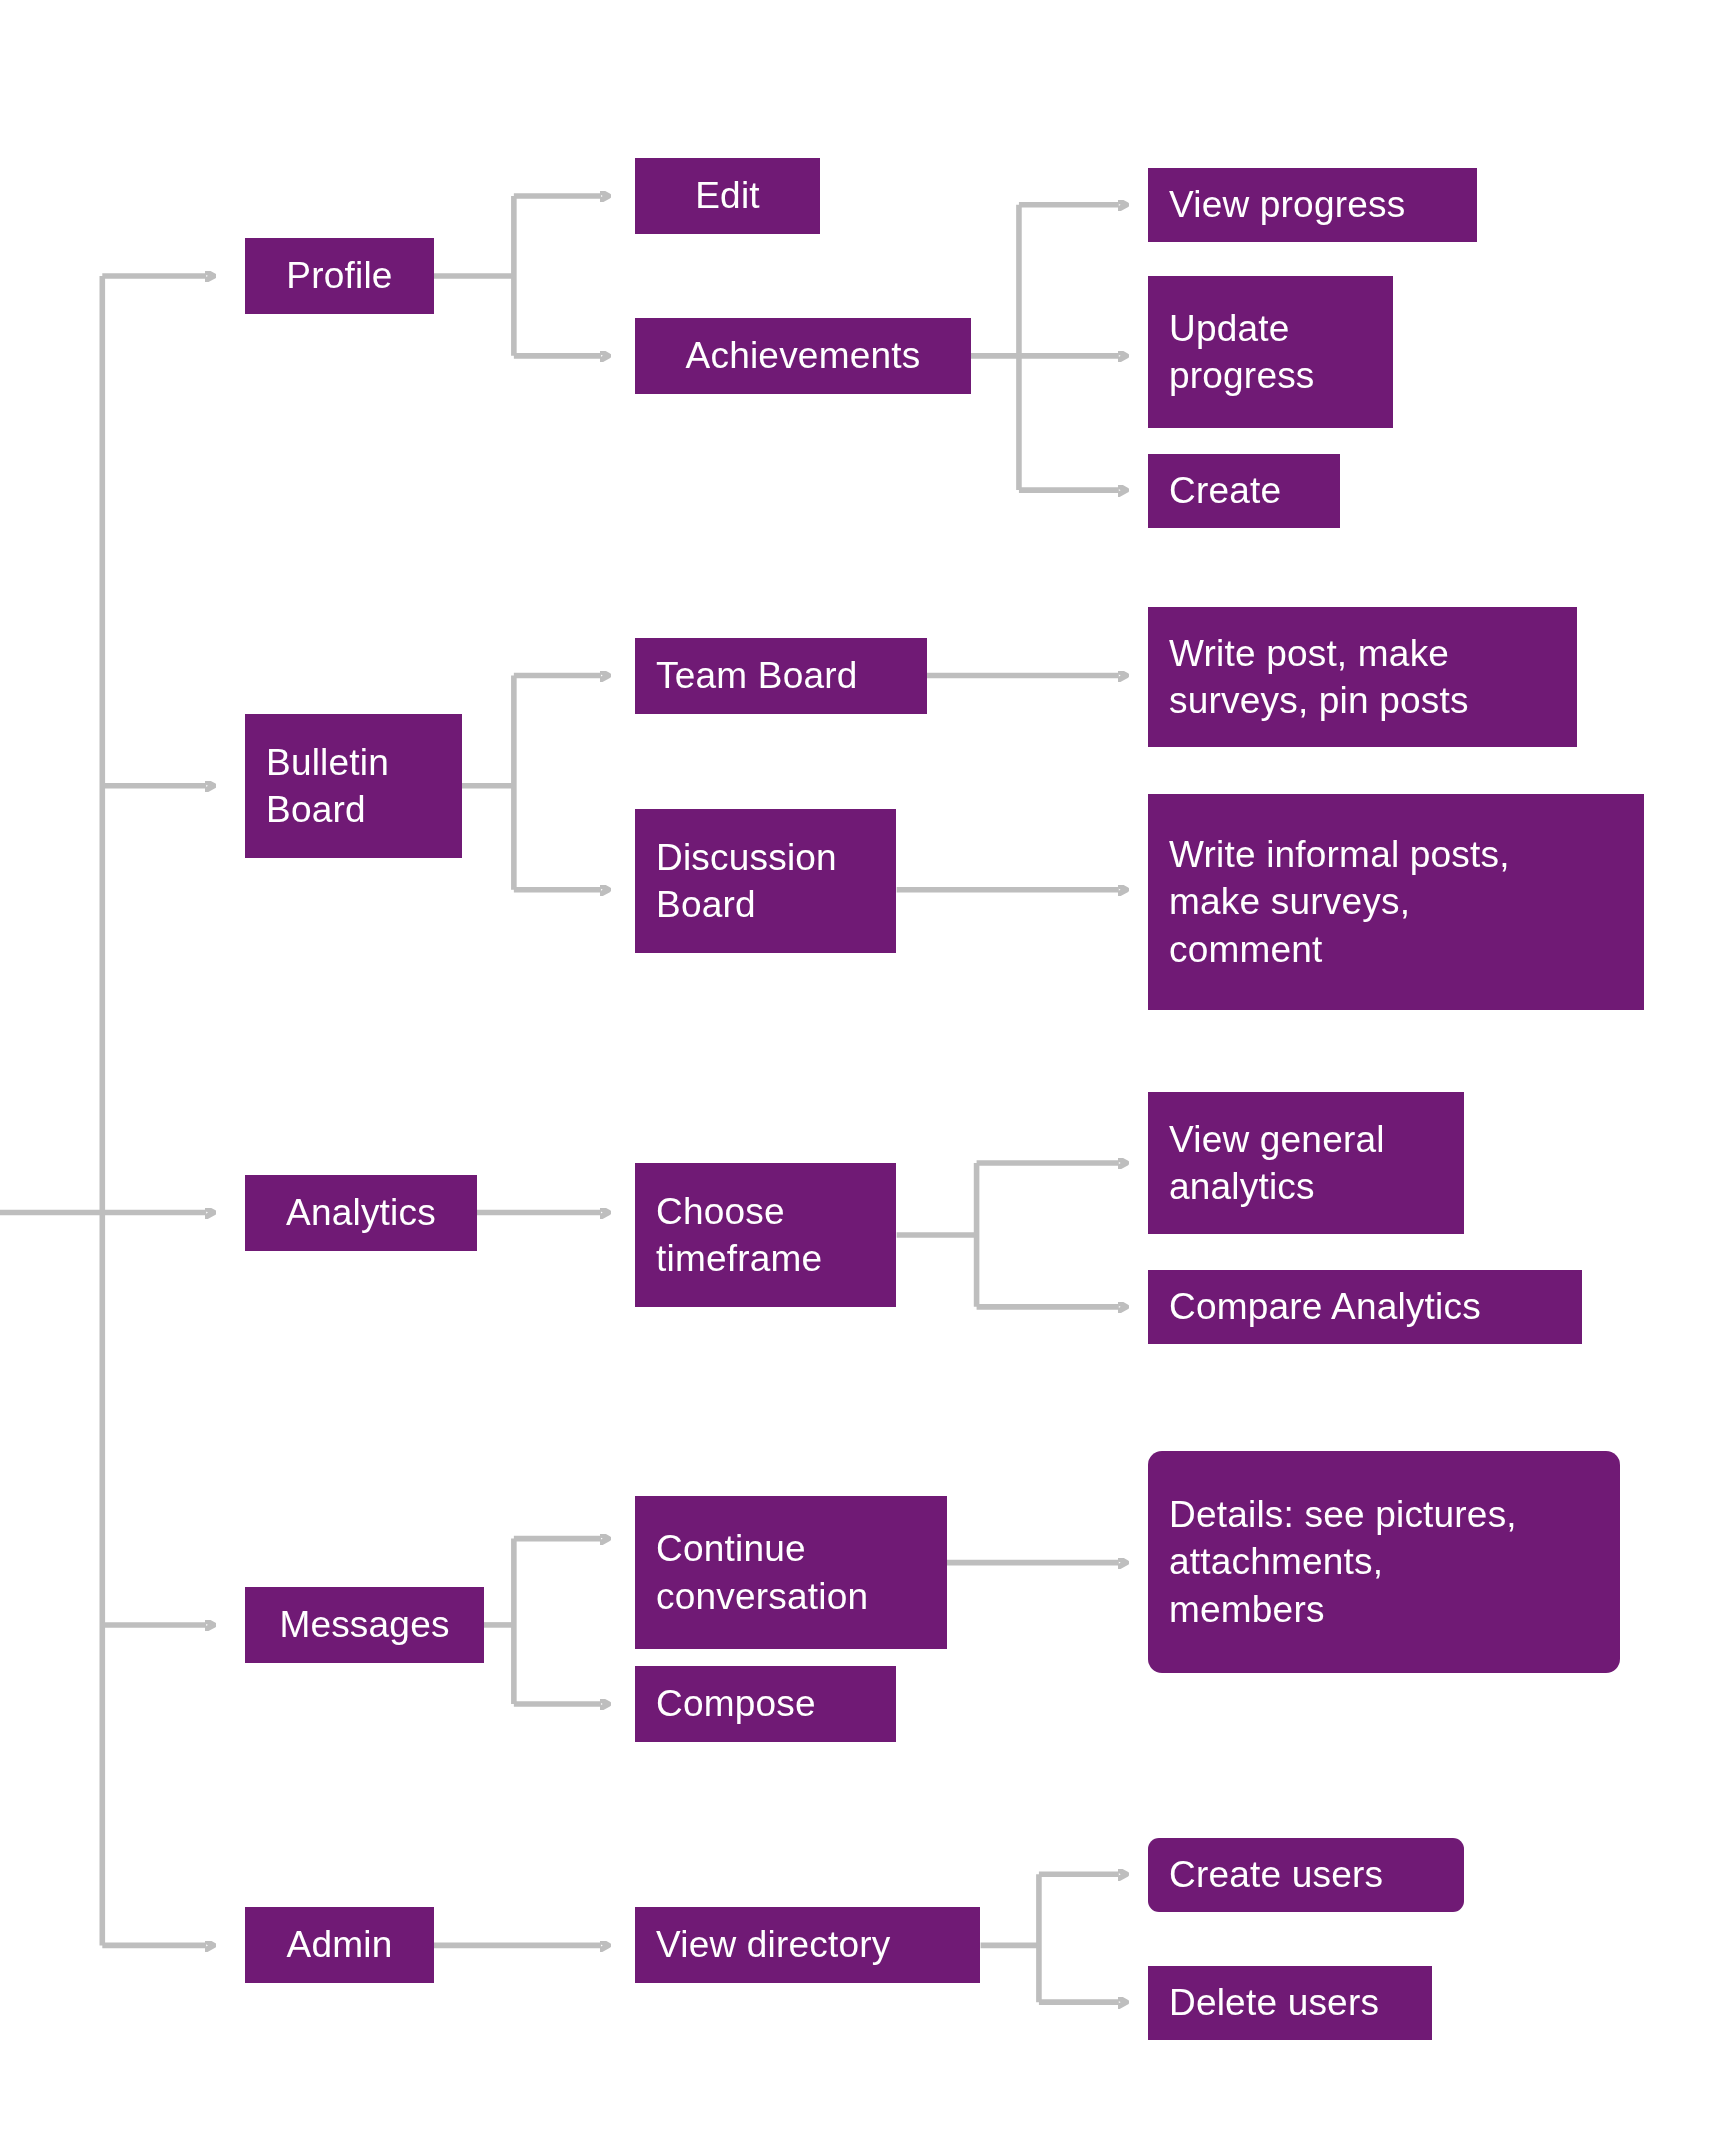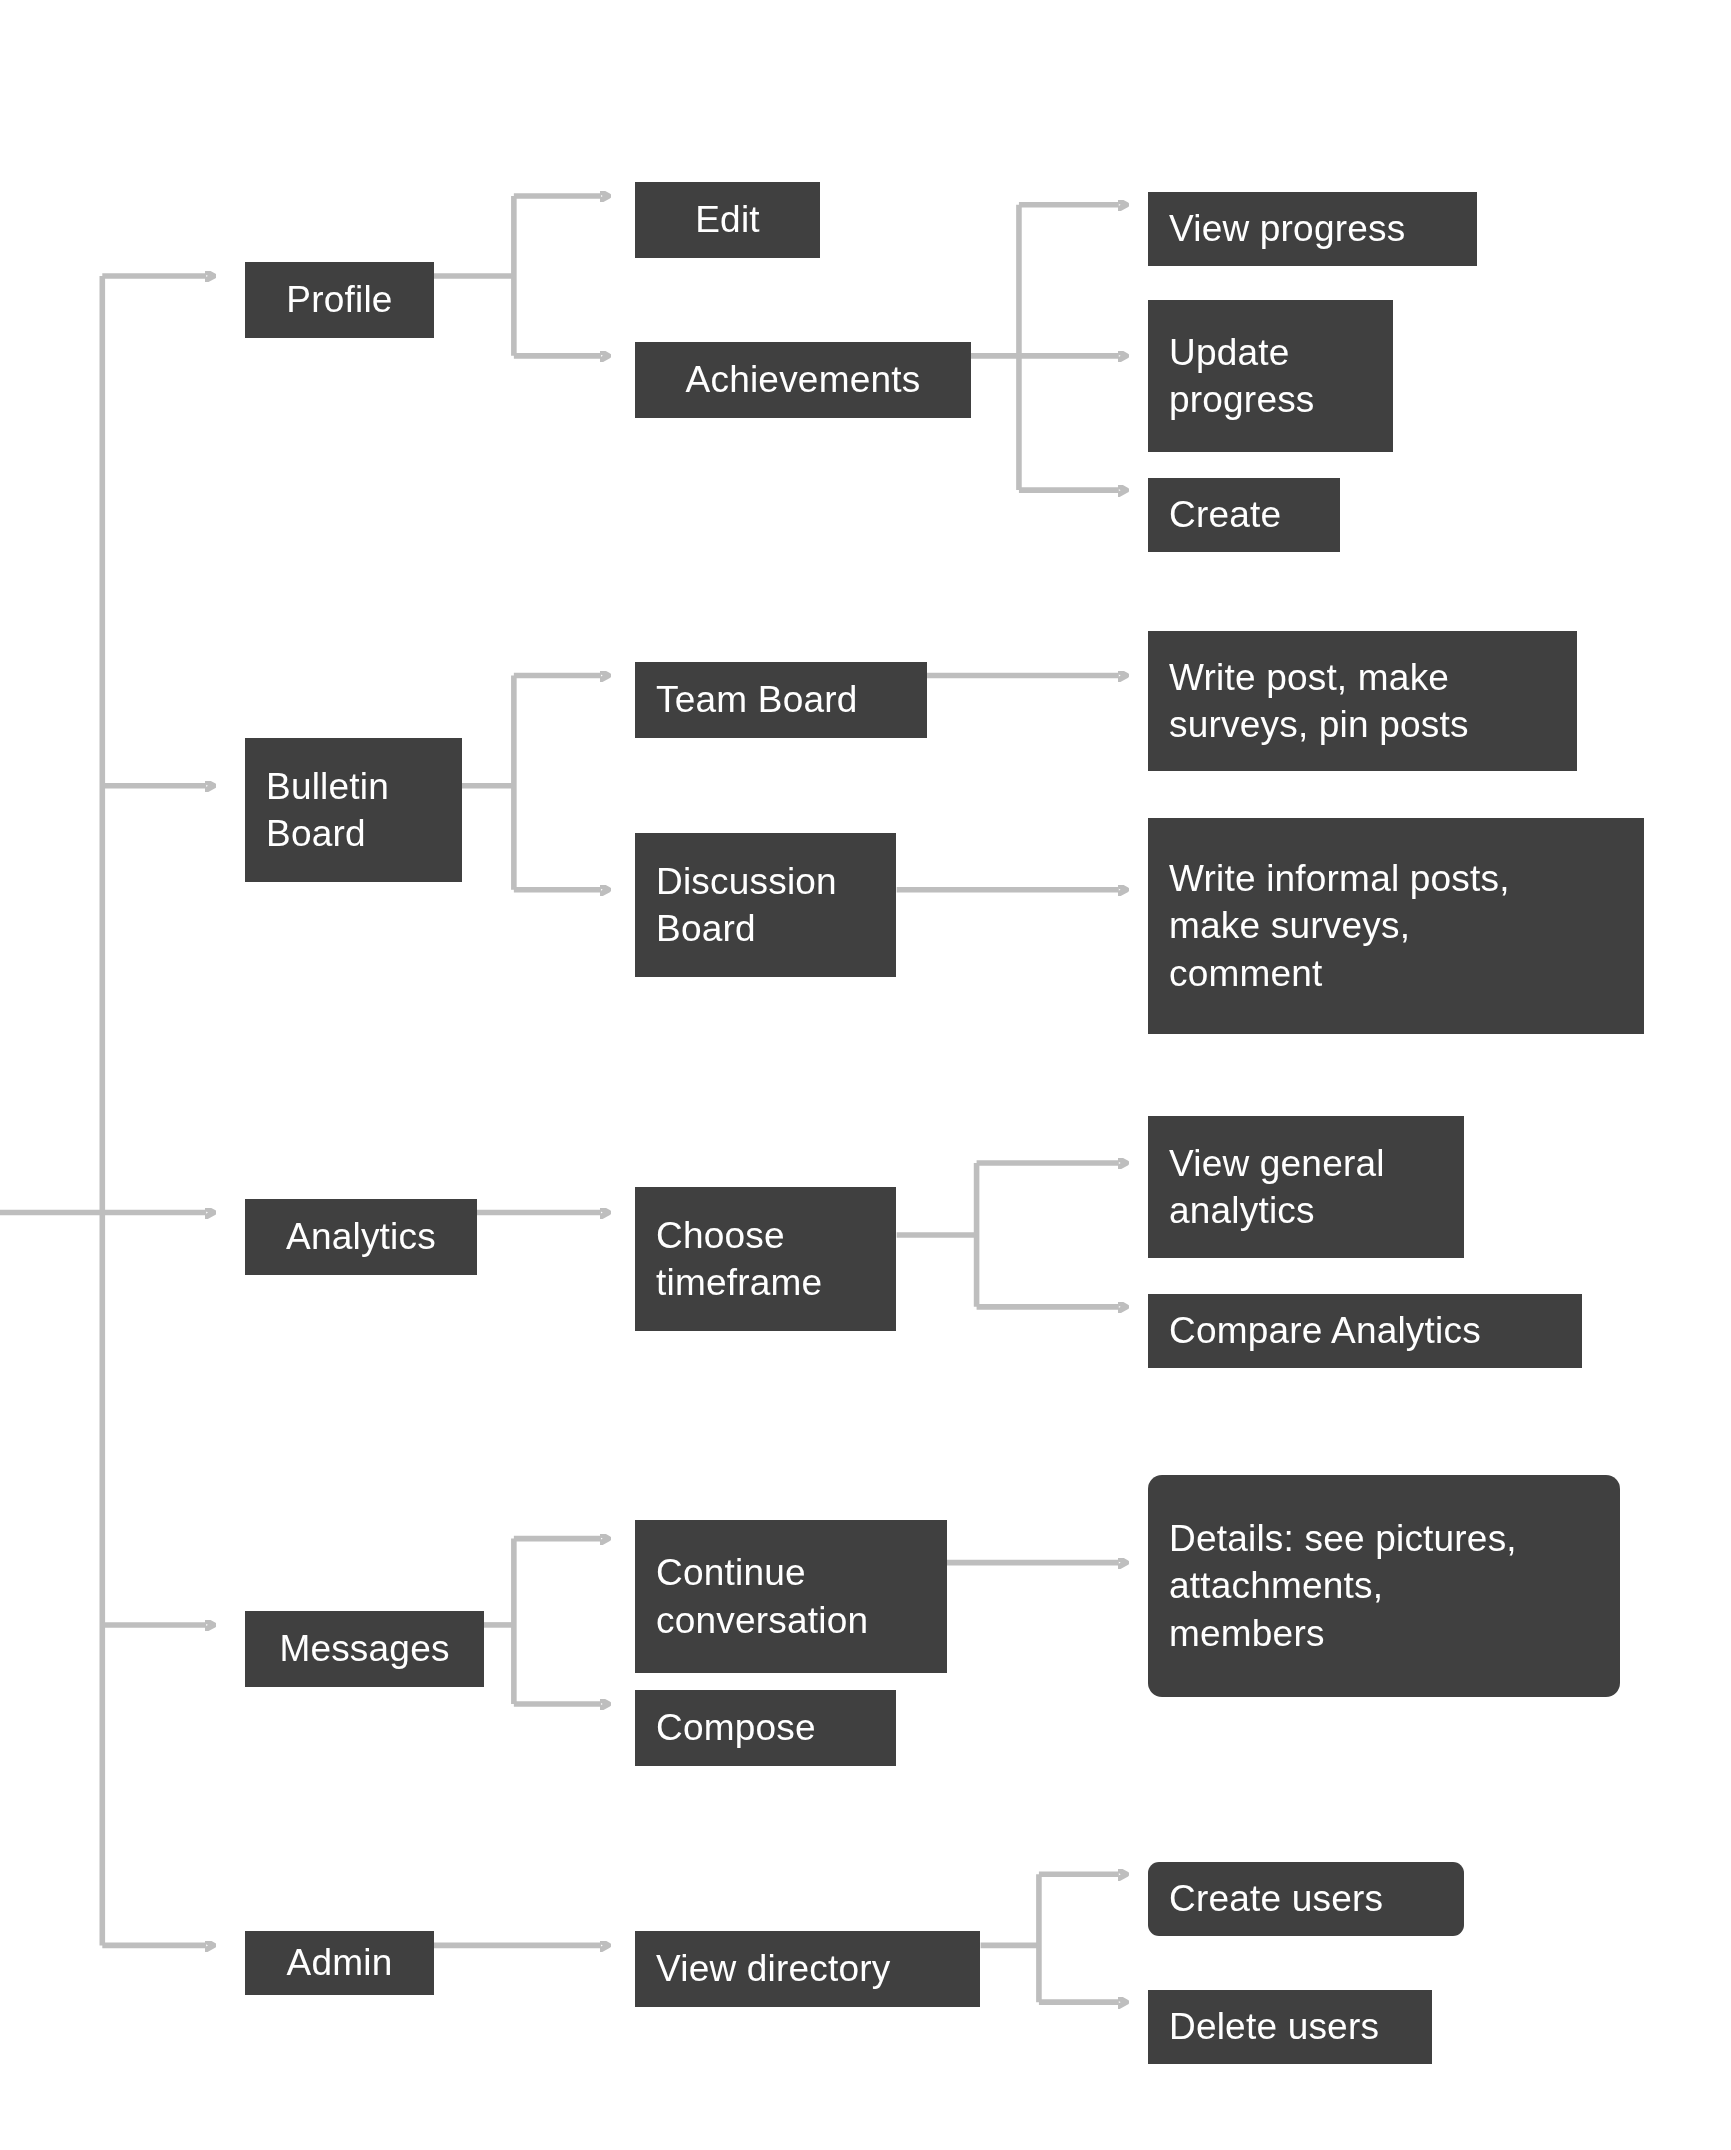--- a/index.html
+++ b/index.html
@@ -21,34 +21,33 @@
   #wires {
     position: absolute;
     left: 0;
     top: 0;
     width: 1731px;
     height: 2151px;
     pointer-events: none;
   }
   .node {
     position: absolute;
-    background: #404040;
+    background: #701a75;
     color: #ffffff;
     display: flex;
     align-items: center;
     justify-content: flex-start;
     box-sizing: border-box;
     padding: 0 21px;
     font-size: 37px;
     line-height: 1.28;
     font-weight: 400;
     letter-spacing: 0.2px;
     white-space: pre-line;
     font-family: "Liberation Sans", sans-serif;
-    margin-top: 24px;
   }
   .node.center-label { justify-content: center; padding: 0 16px; }
   .node.multiline { align-items: center; }
 </style>
 </head>
 <body>
 
 <div id="stage">
 
   <svg id="wires" viewBox="0 0 2166 2691" width="1731" height="2151" xmlns="http://www.w3.org/2000/svg" aria-hidden="true">
@@ -115,21 +114,21 @@
 
   <div class="node center-label" style="left:245px; top:238px; width:189px; height:76px;">Profile</div>
 
   <div class="node multiline" style="left:245px; top:714px; width:217px; height:144px;">Bulletin
 Board</div>
 
   <div class="node center-label" style="left:245px; top:1175px; width:232px; height:76px;">Analytics</div>
 
   <div class="node center-label" style="left:245px; top:1587px; width:239px; height:76px;">Messages</div>
 
-  <div class="node center-label" style="left:245px; top:1907px; width:189px; height:64px;">Admin</div>
+  <div class="node center-label" style="left:245px; top:1907px; width:189px; height:76px;">Admin</div>
 
   <div class="node center-label" style="left:635px; top:158px; width:185px; height:76px;">Edit</div>
 
   <div class="node center-label" style="left:635px; top:318px; width:336px; height:76px;">Achievements</div>
 
   <div class="node" style="left:635px; top:638px; width:292px; height:76px;">Team Board</div>
 
   <div class="node multiline" style="left:635px; top:809px; width:261px; height:144px;">Discussion
 Board</div>
 

